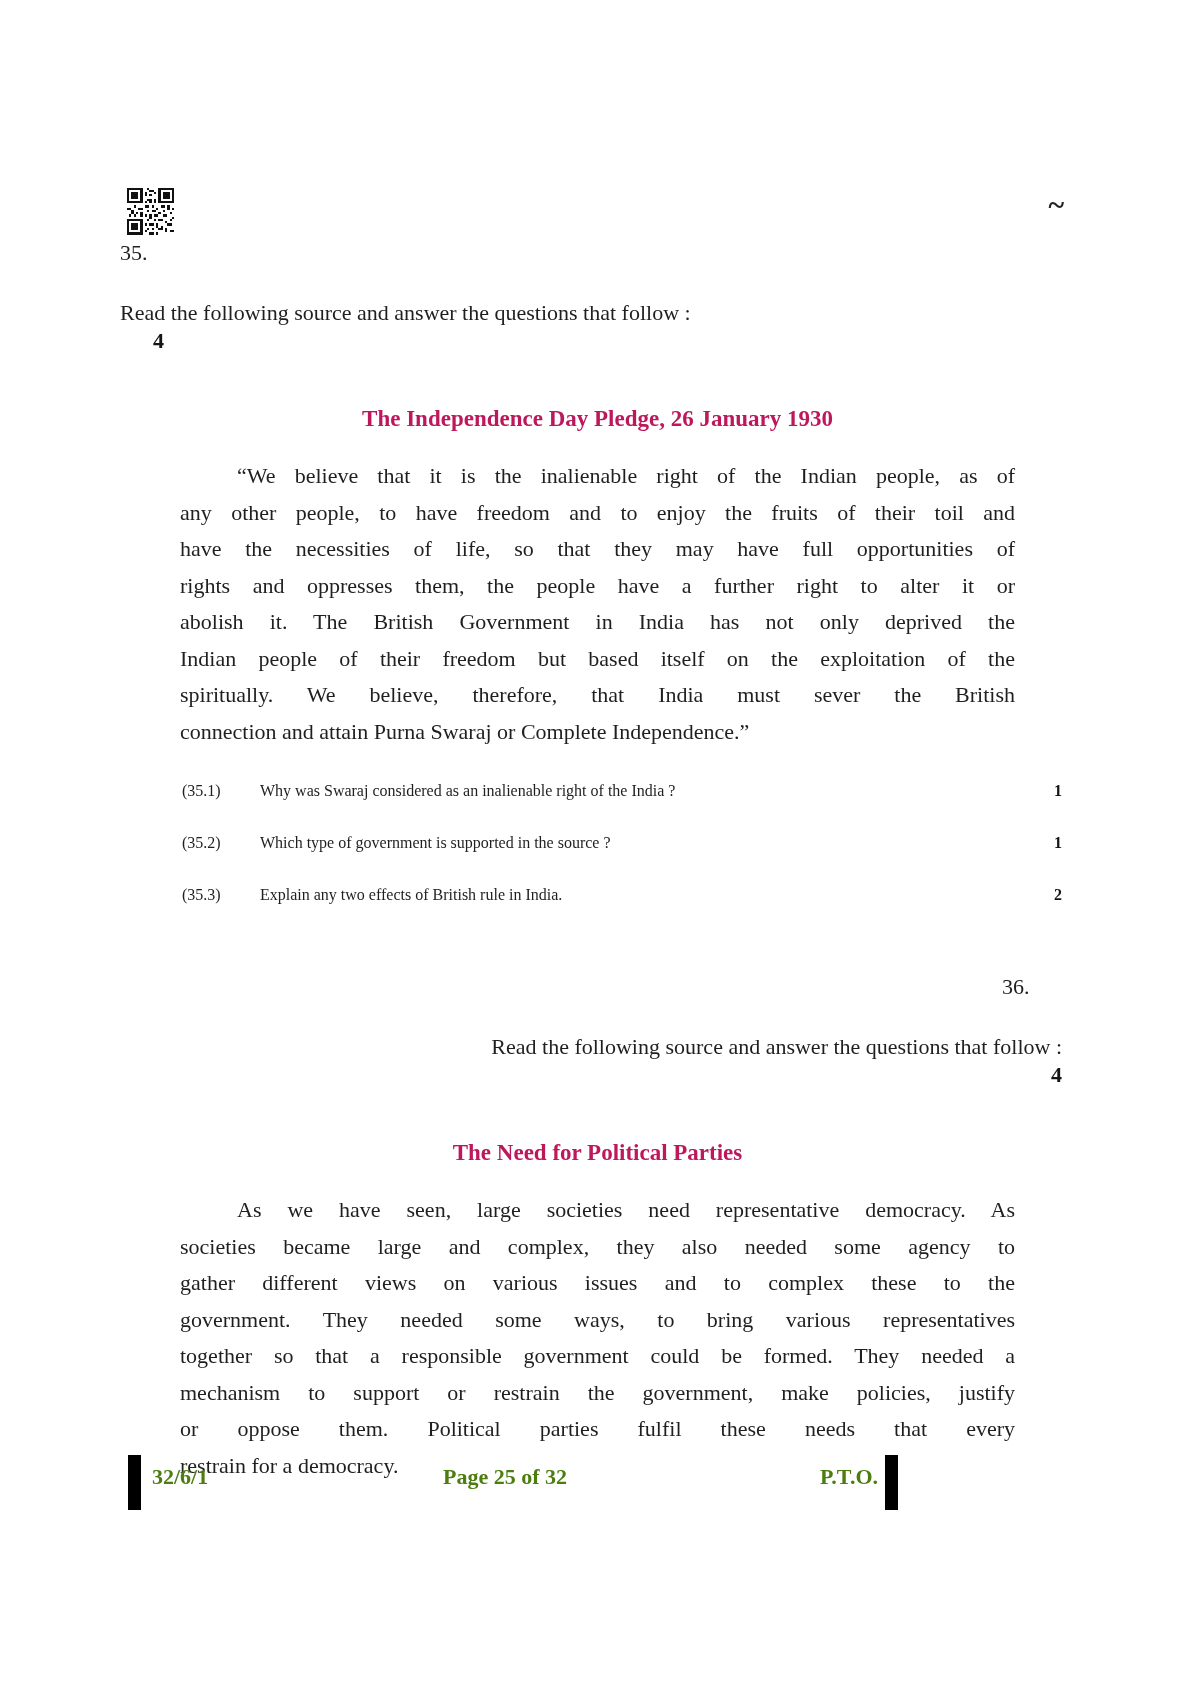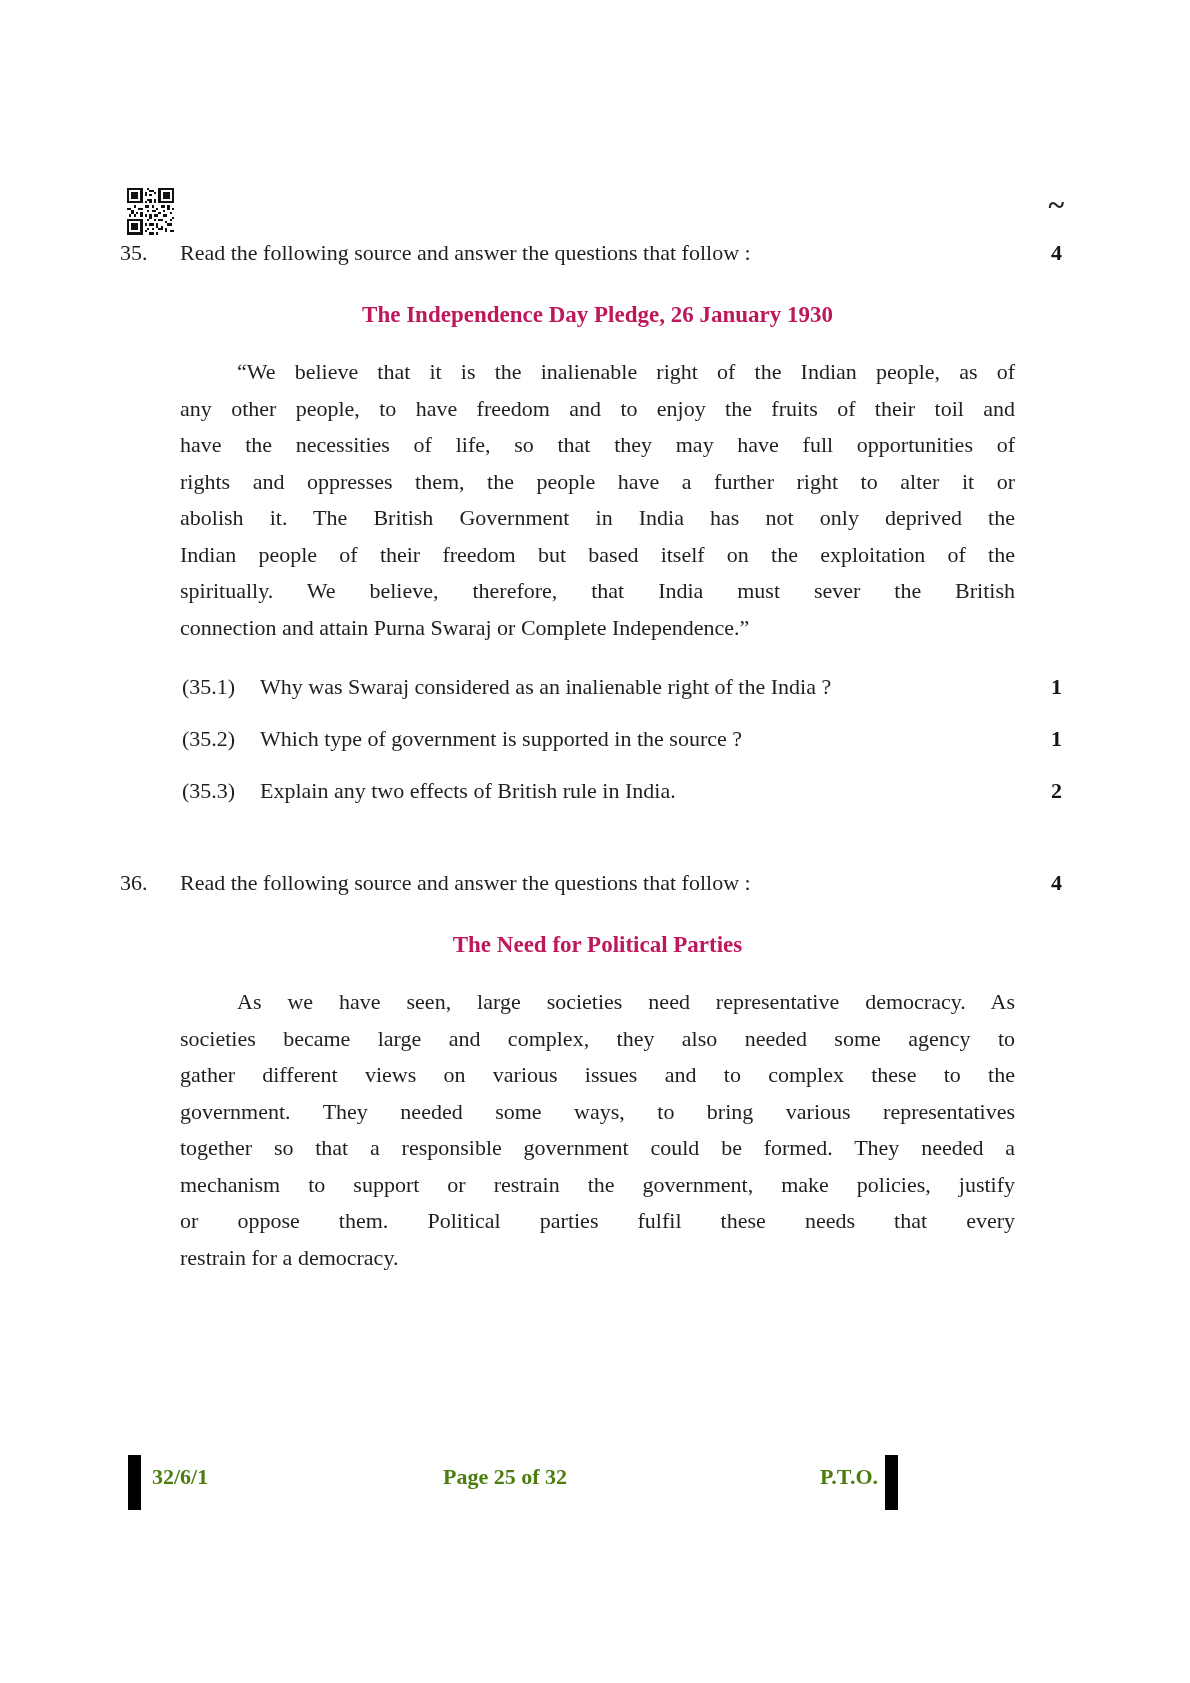--- a/index.html
+++ b/index.html
@@ -26,20 +26,21 @@
     position: absolute;
     right: -2px; top: 4px;
     font-size: 30px; font-weight: bold; color: #222;
     line-height: 28px;
   }
   .q-row {
     display: flex;
     margin-top: 4px;
     font-size: 22px;
     line-height: 28px;
+    flex-direction: column;
   }
   .q-num { width: 60px; flex: 0 0 60px; }
   .q-prompt { flex: 1 1 auto; }
   .q-marks { flex: 0 0 44px; width: 44px; text-align: right; font-weight: bold; color: #151515; }
   .source-title {
     margin-left: 60px; width: 835px;
     margin-top: 33px;
     text-align: center;
     font-weight: bold;
     font-size: 23px;
@@ -55,21 +56,21 @@
     line-height: 36.5px;
     text-align: justify;
     text-align-last: justify;
     white-space: normal;
   }
   .jline.first { text-indent: 57px; }
   .jline.last { text-align-last: left; }
   .subq {
     display: flex;
     margin-top: 24px;
-    font-size: 22px;
+    font-size: 16px;
     line-height: 28px;
   }
   .sq-label { margin-left: 62px; width: 78px; flex: 0 0 78px; }
   .sq-text { flex: 1 1 auto; }
   .sq-marks { flex: 0 0 44px; width: 44px; text-align: right; font-weight: bold; color: #151515; }
   .q36-row { margin-top: 64px; align-items: flex-end; }
   .footer {
     position: absolute;
     left: 0; top: 1452px;
     width: 1010px; height: 60px;

